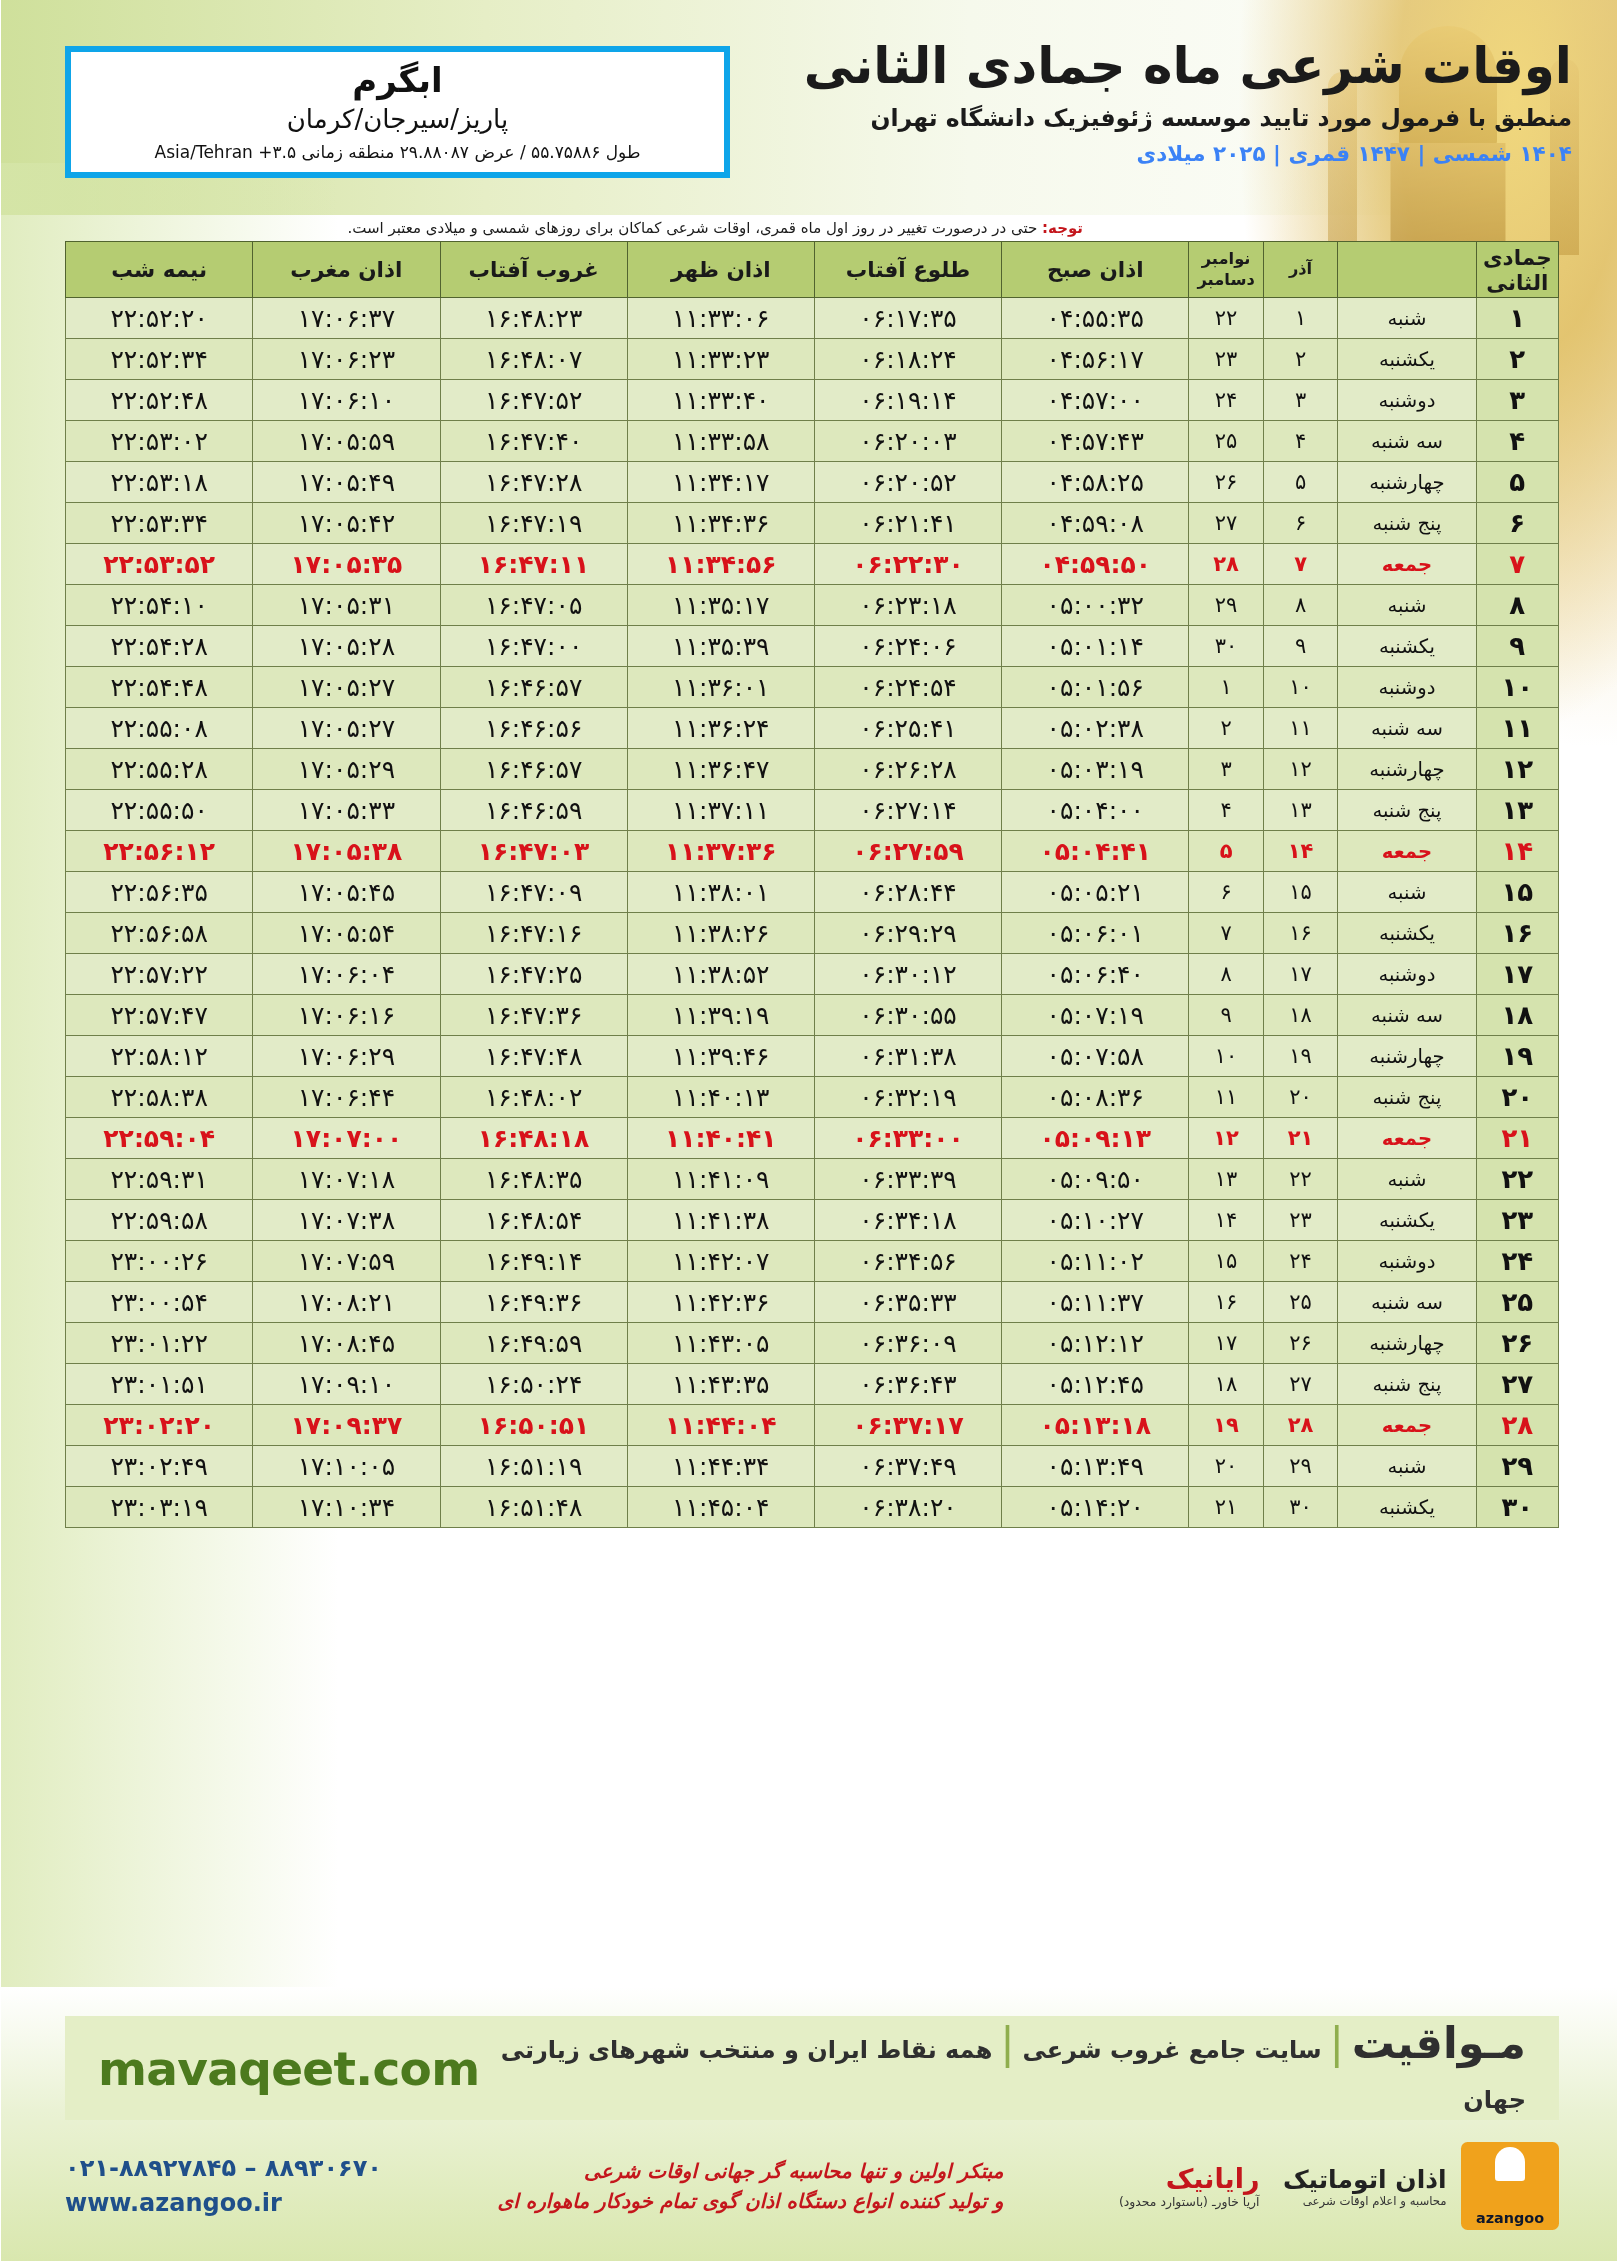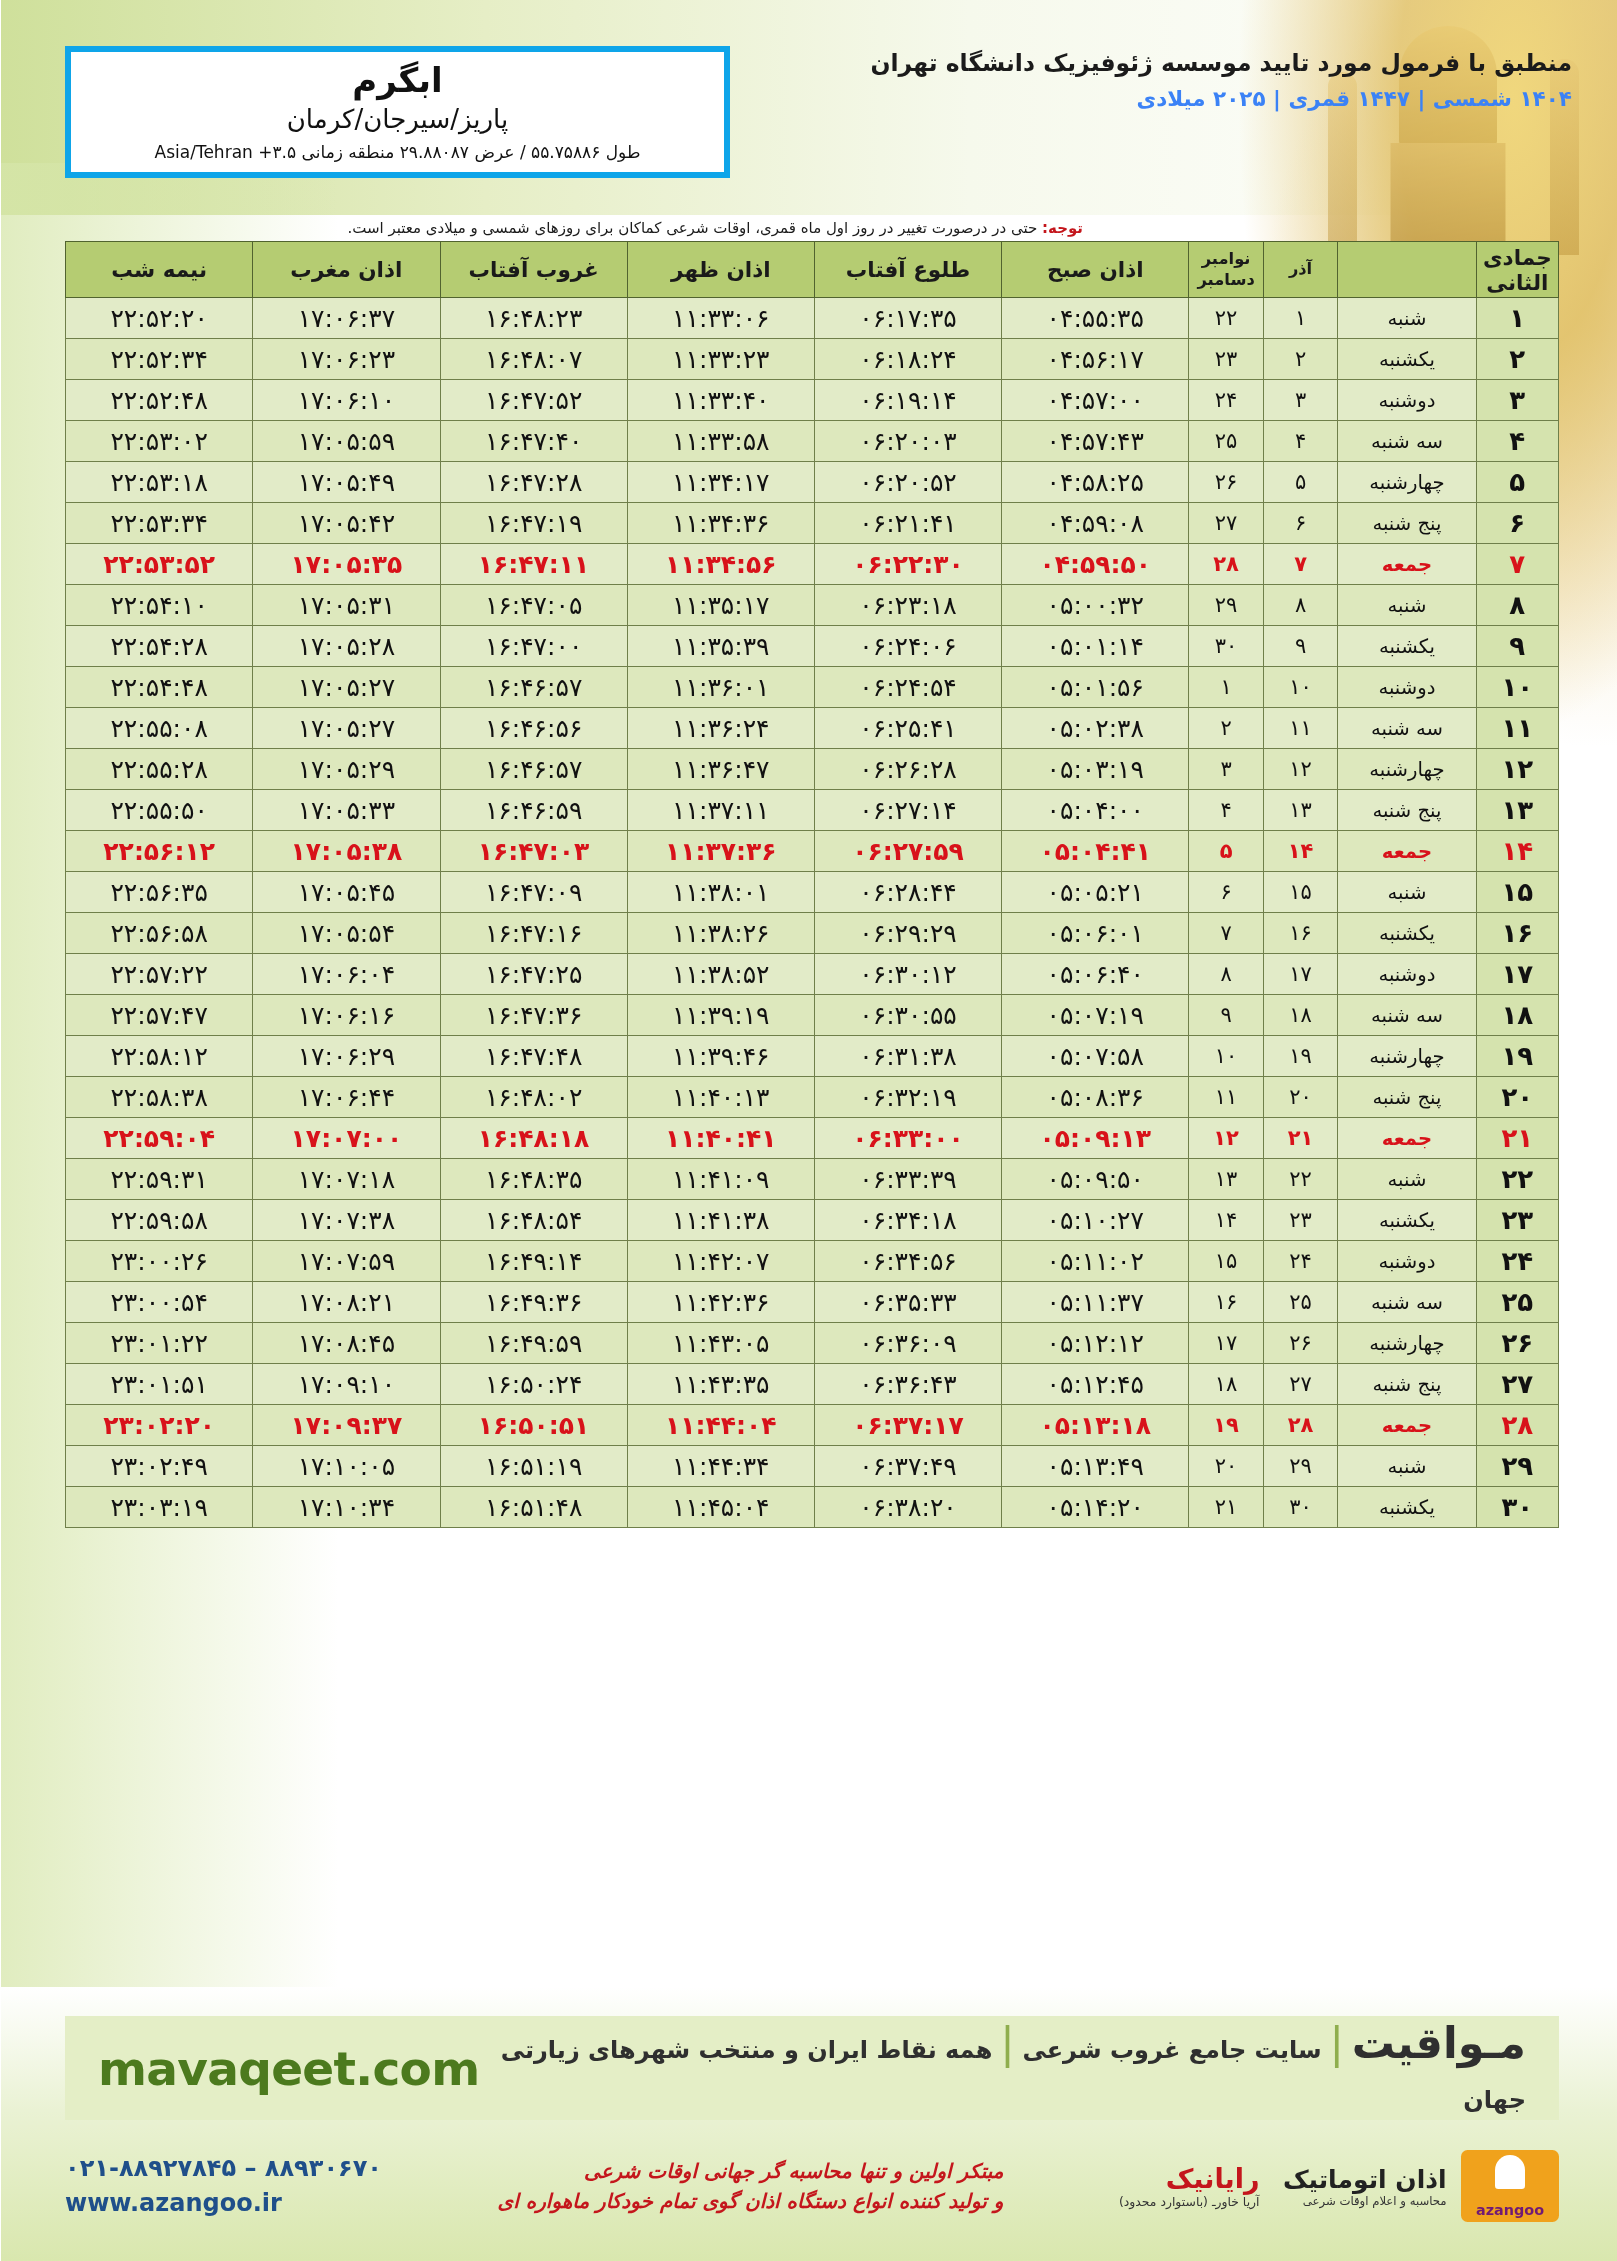--- a/index.html
+++ b/index.html
@@ -131,22 +131,22 @@
   .footer-band .brand-fa .sep { color:#8fae4e; font-weight:normal; padding:0 7.8px; }
   .footer-band .brand-fa .small { font-size:24px; font-weight:bold; }
   .footer-band .site { font-size:47px; color:#4c7a1e; font-weight:bold; letter-spacing:-0.7px; }
 
   .footer-bottom {
     position:absolute; left:65px; top:2137px; width:1494px; height:98px; direction:rtl;
     display:flex; align-items:center; justify-content:space-between;
   }
   .fb-right { display:flex; align-items:center; gap:14.4px; }
   .logo-azan {
-    width:98px; height:72px; background:#f0a21c; border-radius:6.5px; position:relative;
-    display:flex; align-items:flex-end; justify-content:center; color:#701a75; font-size:13px; font-weight:bold;
+    width:98px; height:88px; background:#f0a21c; border-radius:6.5px; position:relative;
+    display:flex; align-items:flex-end; justify-content:center; color:#0f172a; font-size:13px; font-weight:bold;
   }
   .logo-azan .dome-mini {
     position:absolute; left:50%; top:5.2px; transform:translateX(-50%);
     width:30px; height:34px; background:#fff; border-radius:15px 15px 3.3px 3.3px;
   }
   .logo-azan .cap { position:absolute; bottom:3.9px; left:0; width:100%; text-align:center; font-size:14.4px; }
   .logo-text { text-align:right; }
   .logo-text .t1 { font-size:25px; font-weight:bold; color:#222; }
   .logo-text .t2 { font-size:11.7px; color:#333; }
   .logo-rayanik { text-align:right; margin-right:9px; }
@@ -162,20 +162,21 @@
 <div class="bg-gold"></div>
 <div class="minaret m1"></div>
 <div class="minaret m2"></div>
 <div class="dome"></div>
 <div class="bg-left-wash"></div>
 <div class="bg-green-bottom"></div>
 
 <div class="page">
 
   <div class="header">
+    <div class="title">اوقات شرعی ماه جمادی الثانی</div>
     <div class="subtitle">منطبق با فرمول مورد تایید موسسه ژئوفیزیک دانشگاه تهران</div>
     <div class="dates">۱۴۰۴ شمسی | ۱۴۴۷ قمری | ۲۰۲۵ میلادی</div>
   </div>
 
   <div class="city-box">
     <div class="city">ابگرم</div>
     <div class="region">پاریز/سیرجان/کرمان</div>
     <div class="coords">طول ۵۵.۷۵۸۸۶ / عرض ۲۹.۸۸۰۸۷ منطقه زمانی ۳.۵+ Asia/Tehran</div>
   </div>
 

